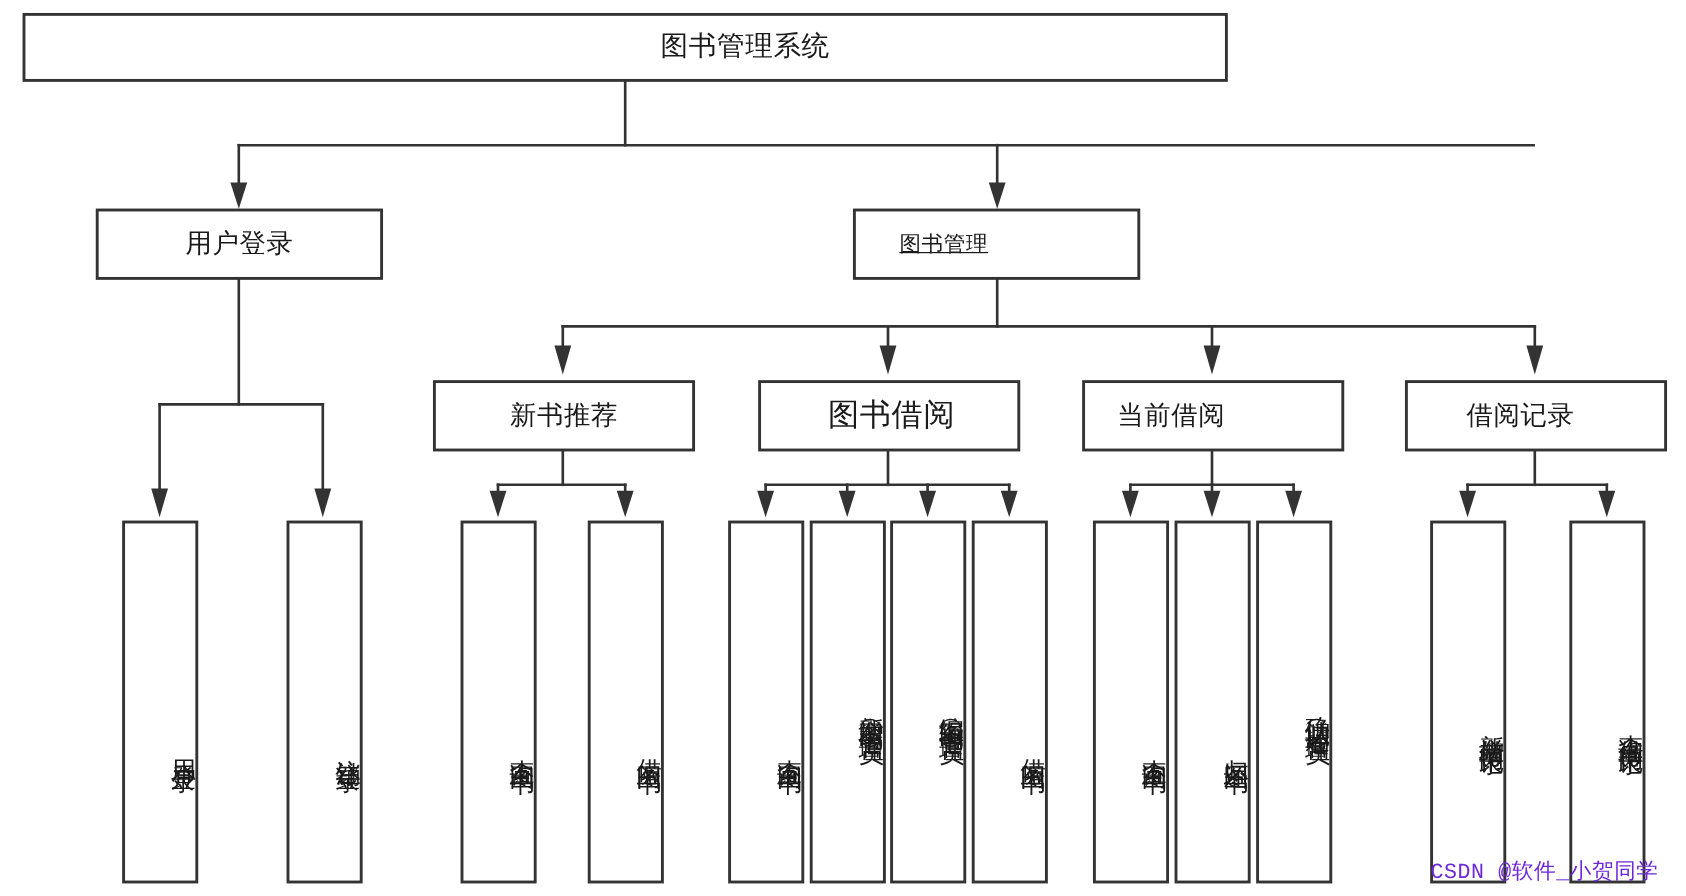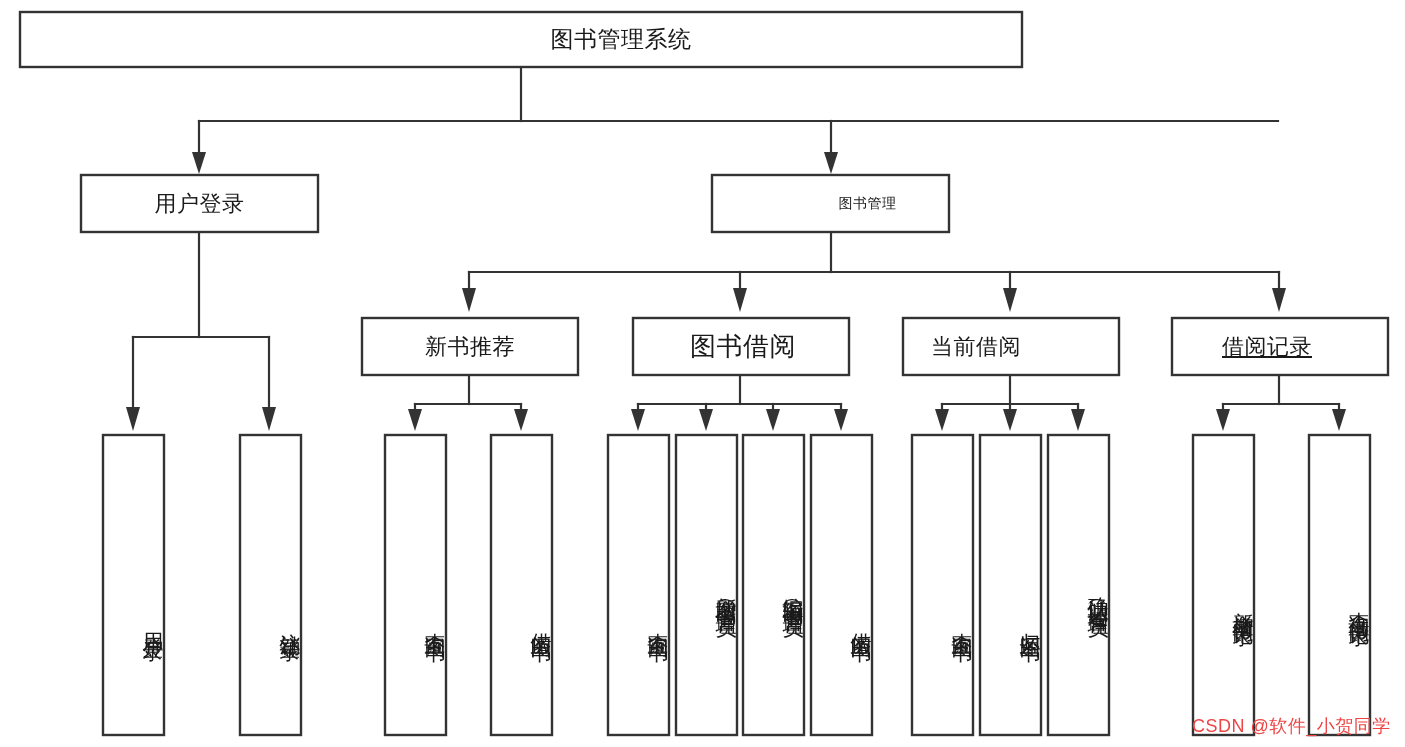--- a/index.html
+++ b/index.html
@@ -58,23 +58,23 @@
     writing-mode: vertical-rl;
     text-orientation: upright;
     align-items: flex-start;
     justify-content: center;
     padding-top: 10px;
     letter-spacing: 3px;
     font-size: 21px;
   }
   .watermark {
     position: absolute;
-    color: #ef4444;
+    color: #6d28d9;
     font-size: 18px;
-    font-family: Liberation Sans, sans-serif;
+    font-family: Liberation Mono, monospace;
     letter-spacing: 0.5px;
     white-space: nowrap;
     pointer-events: none;
   }
 </style>
 </head>
 <body>
 
 <div id="diagram-root">
 
@@ -179,29 +179,29 @@
     <rect class="node-box" x="1048" y="435" width="61" height="300"></rect>
 
     <rect class="node-box" x="1193" y="435" width="61" height="300"></rect>
     <rect class="node-box" x="1309" y="435" width="61" height="300"></rect>
   </svg>
 
   <div class="node-label" style="left:20px; top:12px; width:1202px; height:55px; font-size:23px;">图书管理系统</div>
 
   <div class="node-label" style="left:81px; top:175px; width:237px; height:57px; font-size:22px;">用户登录</div>
 
-  <div class="node-label" style="left:749px; top:175px; width:237px; height:57px; font-size:14px;">图书管理</div>
+  <div class="node-label" style="left:668px; top:175px; width:237px; height:57px; font-size:18px;text-decoration:underline;">图书管理</div>
 
   <div class="node-label" style="left:362px; top:318px; width:216px; height:57px; font-size:22px;border-radius:24px;">新书推荐</div>
 
   <div class="node-label" style="left:633px; top:318px; width:220px; height:57px; font-size:26px;">图书借阅</div>
 
   <div class="node-label" style="left:868px; top:318px; width:216px; height:57px; font-size:22px;">当前借阅</div>
 
-  <div class="node-label" style="left:1172px; top:318px; width:190px; height:57px; font-size:22px;text-decoration:underline;">借阅记录</div>
+  <div class="node-label" style="left:1172px; top:318px; width:190px; height:57px; font-size:22px;">借阅记录</div>
 
   <div class="node-label vertical" style="left:103px; top:498px; width:61px; height:237px;">用户登录</div>
   <div class="node-label vertical" style="left:240px; top:498px; width:61px; height:237px;">注销登录</div>
 
   <div class="node-label vertical" style="left:385px; top:498px; width:61px; height:237px;">查询图书</div>
   <div class="node-label vertical" style="left:491px; top:498px; width:61px; height:237px;">借阅图书</div>
 
   <div class="node-label vertical" style="left:608px; top:498px; width:61px; height:237px;">查询图书</div>
   <div class="node-label vertical" style="left:676px; top:441px; width:61px; height:294px;">新增图书（管理员）</div>
   <div class="node-label vertical" style="left:743px; top:441px; width:61px; height:294px;">编辑图书（管理员）</div>

